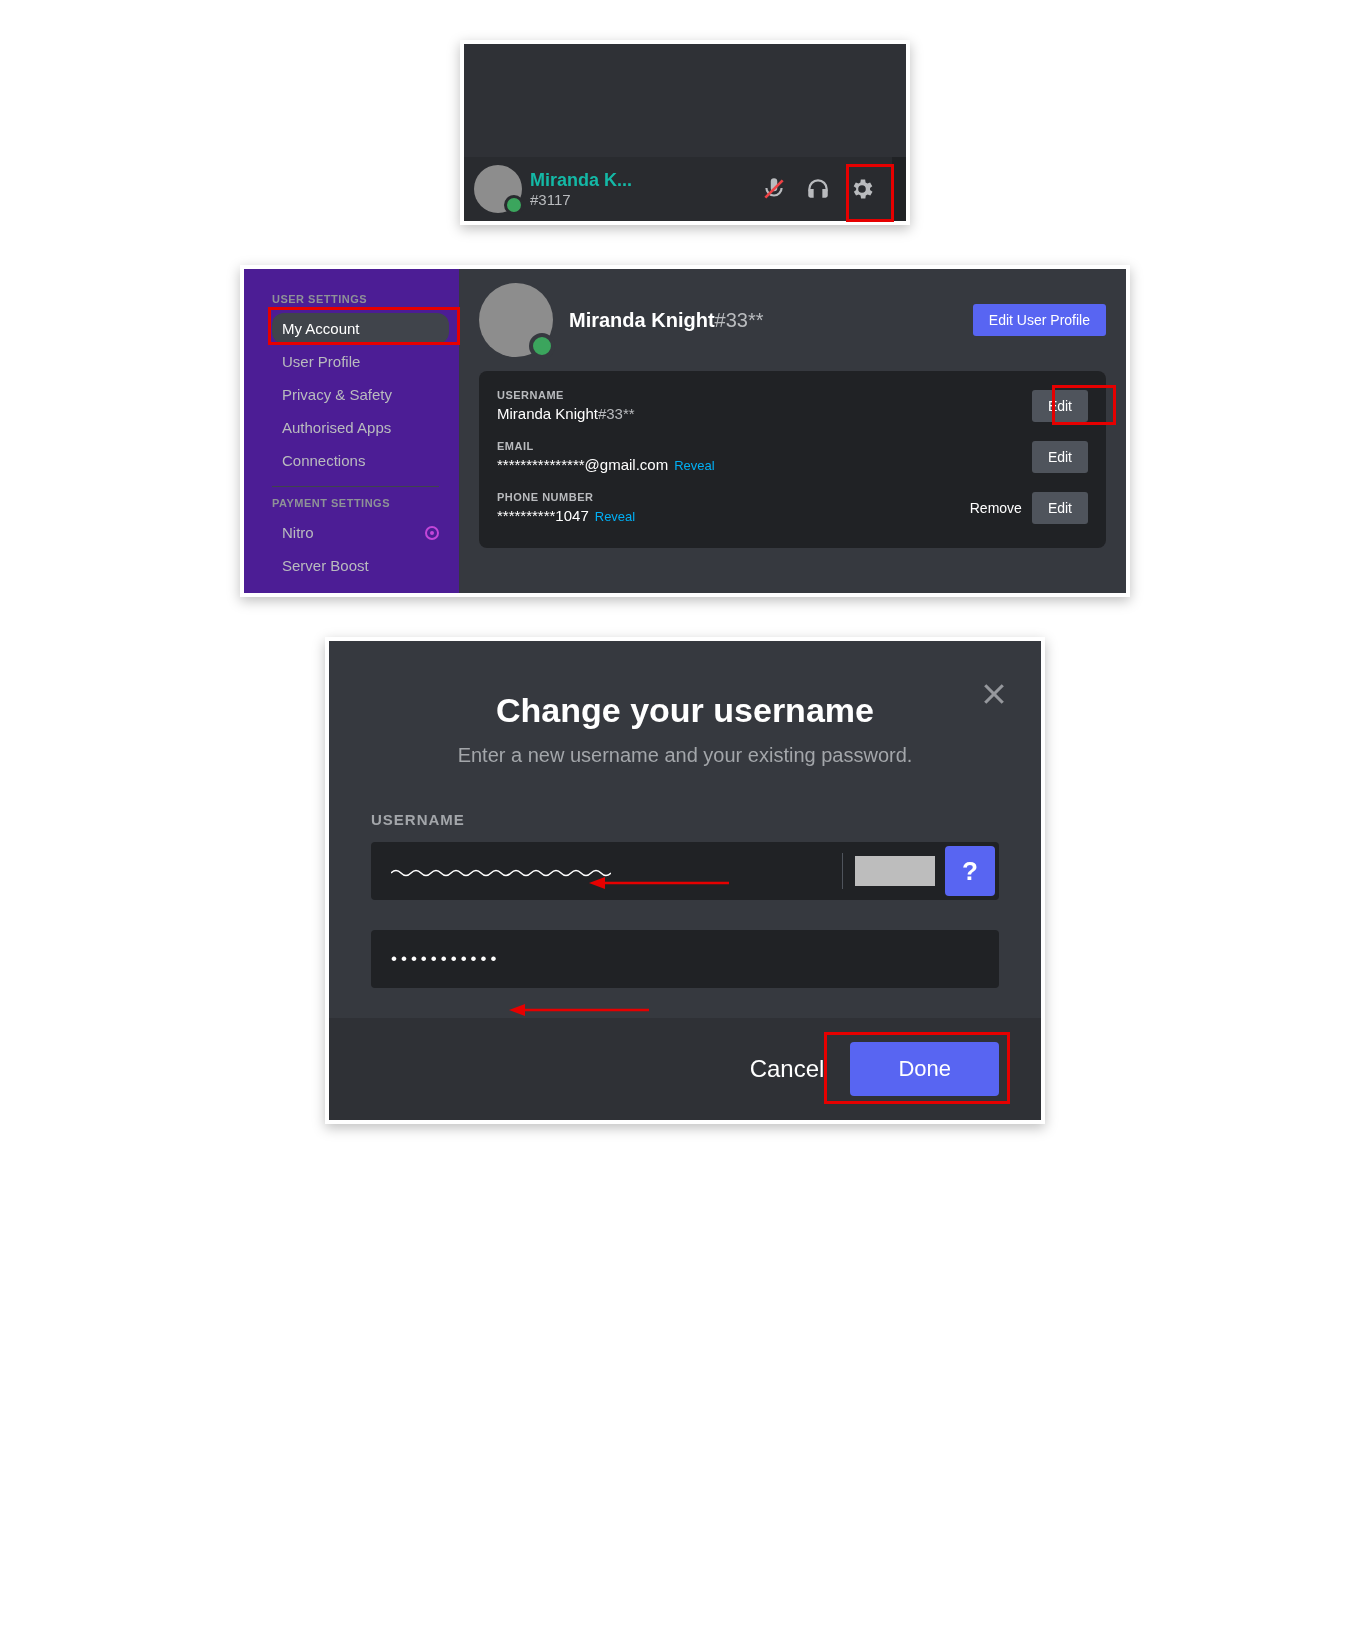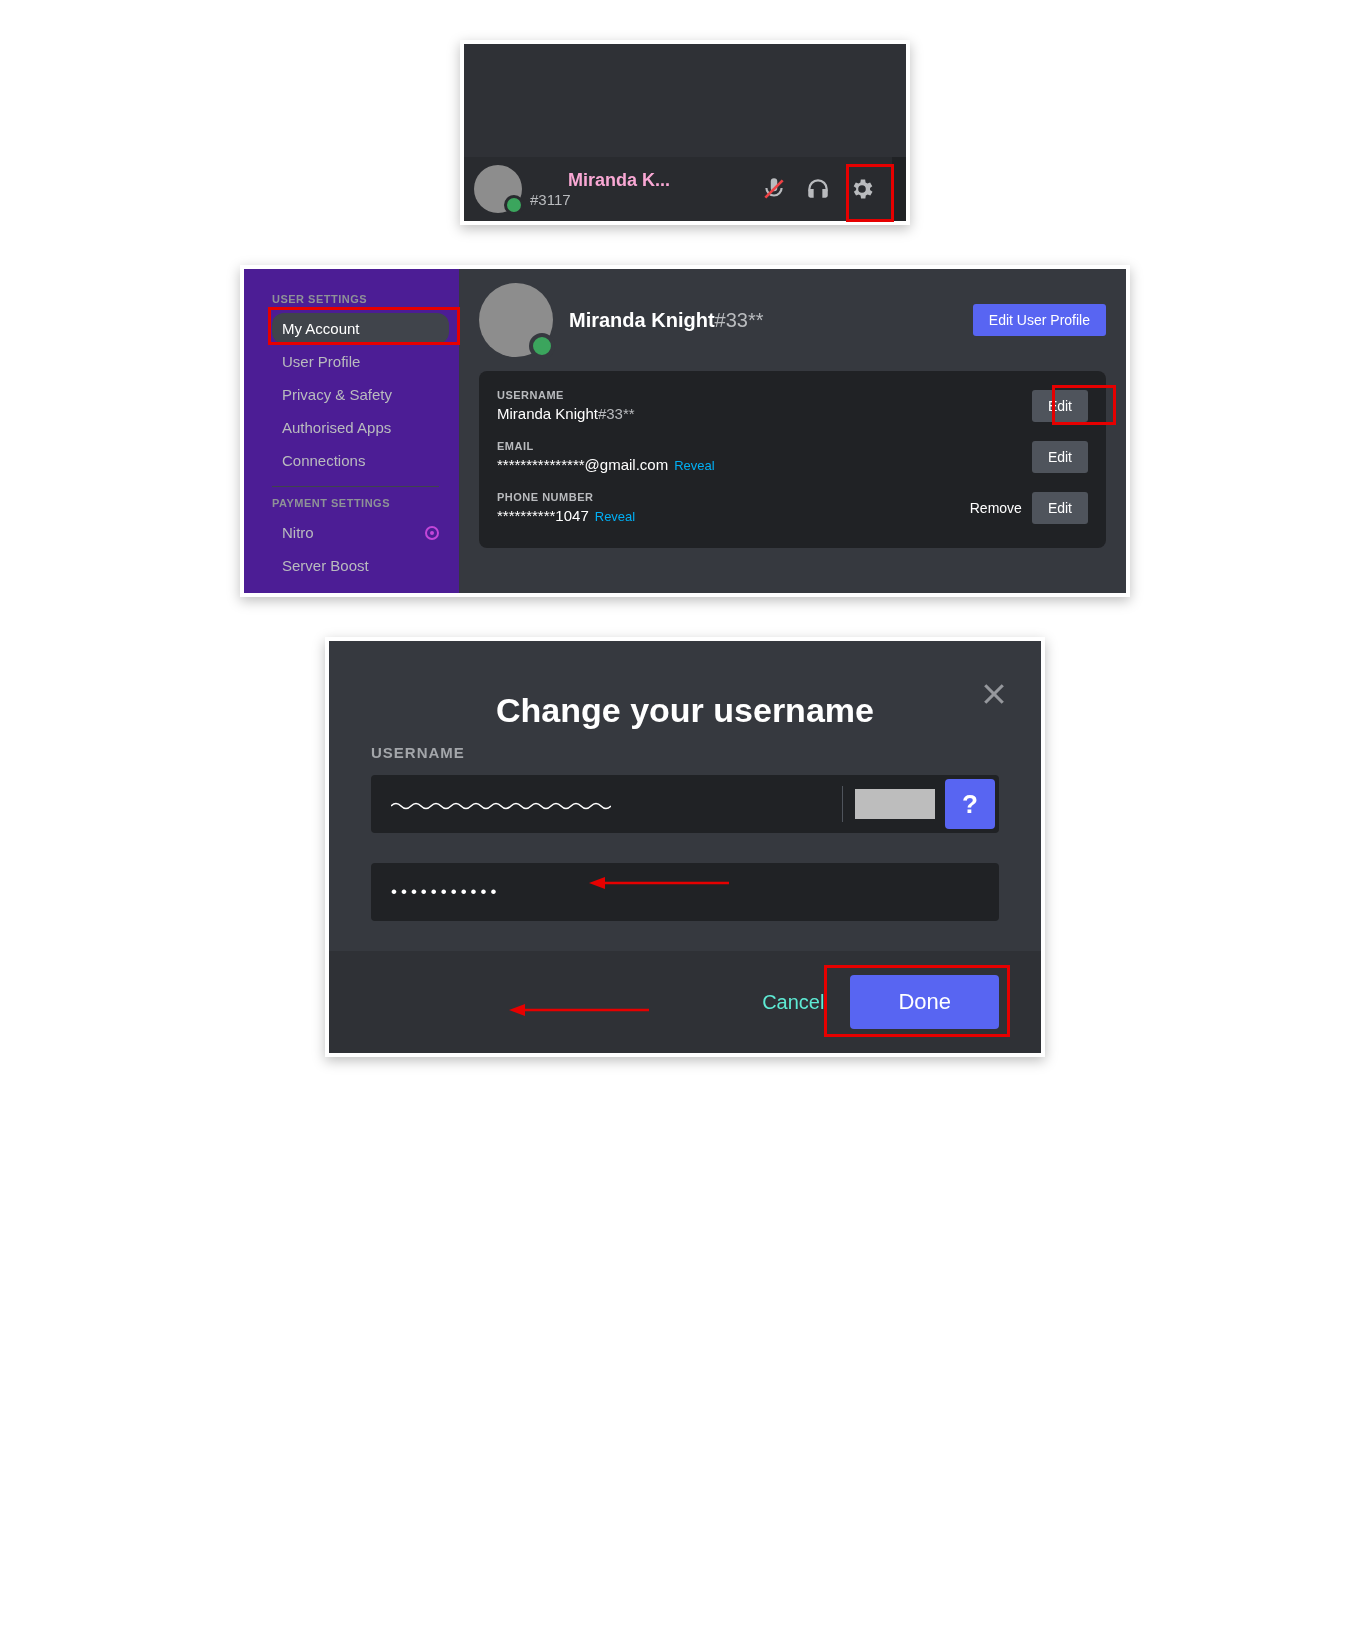--- a/index.html
+++ b/index.html
@@ -42,27 +42,26 @@
     content: "";
     position: absolute;
     width: 14px; height: 14px;
     background: #3ba55d;
     border: 3px solid #292b2f;
     border-radius: 50%;
     bottom: -2px; right: -2px;
   }
   .user-info { flex: 1; min-width: 0; }
   .user-name {
-    color: #f9a8d4;
+    color: #14b8a6;
     font-weight: 700;
     font-size: 18px;
     white-space: nowrap;
     overflow: hidden;
     text-overflow: ellipsis;
-    margin-left: 38px;
   }
   .user-tag {
     color: #b9bbbe;
     font-size: 15px;
   }
   .icon-btn {
     width: 36px; height: 36px;
     display: flex;
     align-items: center;
     justify-content: center;
@@ -211,21 +210,21 @@
   .discrim-sep { width:1px;height:36px;background:#4f545c;margin:0 12px; }
   .discrim-box {
     width:80px;height:30px;background:#bdbdbd;margin-right:10px;
   }
   .help-btn {
     width:50px;height:50px;background:#5865f2;color:#fff;font-size:26px;font-weight:700;display:flex;align-items:center;justify-content:center;border-radius:4px;margin-right:4px;cursor:pointer;
   }
   .modal-footer {
     background:#2f3136;margin:0 -42px -30px -42px;padding:24px 42px;display:flex;justify-content:flex-end;gap:26px;align-items:center;
   }
-  .cancel-link { color:#5eead4;font-size:20px;cursor:pointer; }
+  .cancel-link { color:#ffffff;font-size:24px;cursor:pointer; }
   .done-btn {
     background:#5865f2;color:#fff;font-size:22px;font-weight:500;border:none;border-radius:4px;padding:14px 48px;cursor:pointer;
   }
   .close-x {
     position:absolute;top:38px;right:32px;color:#96989d;cursor:pointer;
   }
   .close-x svg{width:30px;height:30px;}
   .arrow {
     position:absolute;pointer-events:none;
   }
@@ -337,20 +336,21 @@
 </div>
 
 <div class="panel-wrap panel3">
   <div class="close-x">
     <svg viewBox="0 0 24 24" stroke="currentColor" stroke-width="2.5">
         <line x1="5" y1="5" x2="19" y2="19"></line>
         <line x1="19" y1="5" x2="5" y2="19"></line>
       </svg>
   </div>
   <div class="modal-title">Change your username</div>
+  <div class="modal-sub">Enter a new username and your existing password.</div>
 
   <div class="modal-label">USERNAME</div>
   <div class="input-row" style="position:relative;">
     <input class="text-input" type="text" value="" style="">
     <div class="discrim-sep"></div>
     <div class="discrim-box"></div>
     <div class="help-btn">?</div>
 
     <div class="wavy" style="left:20px;top:26px;">
       <svg width="220" height="10">

